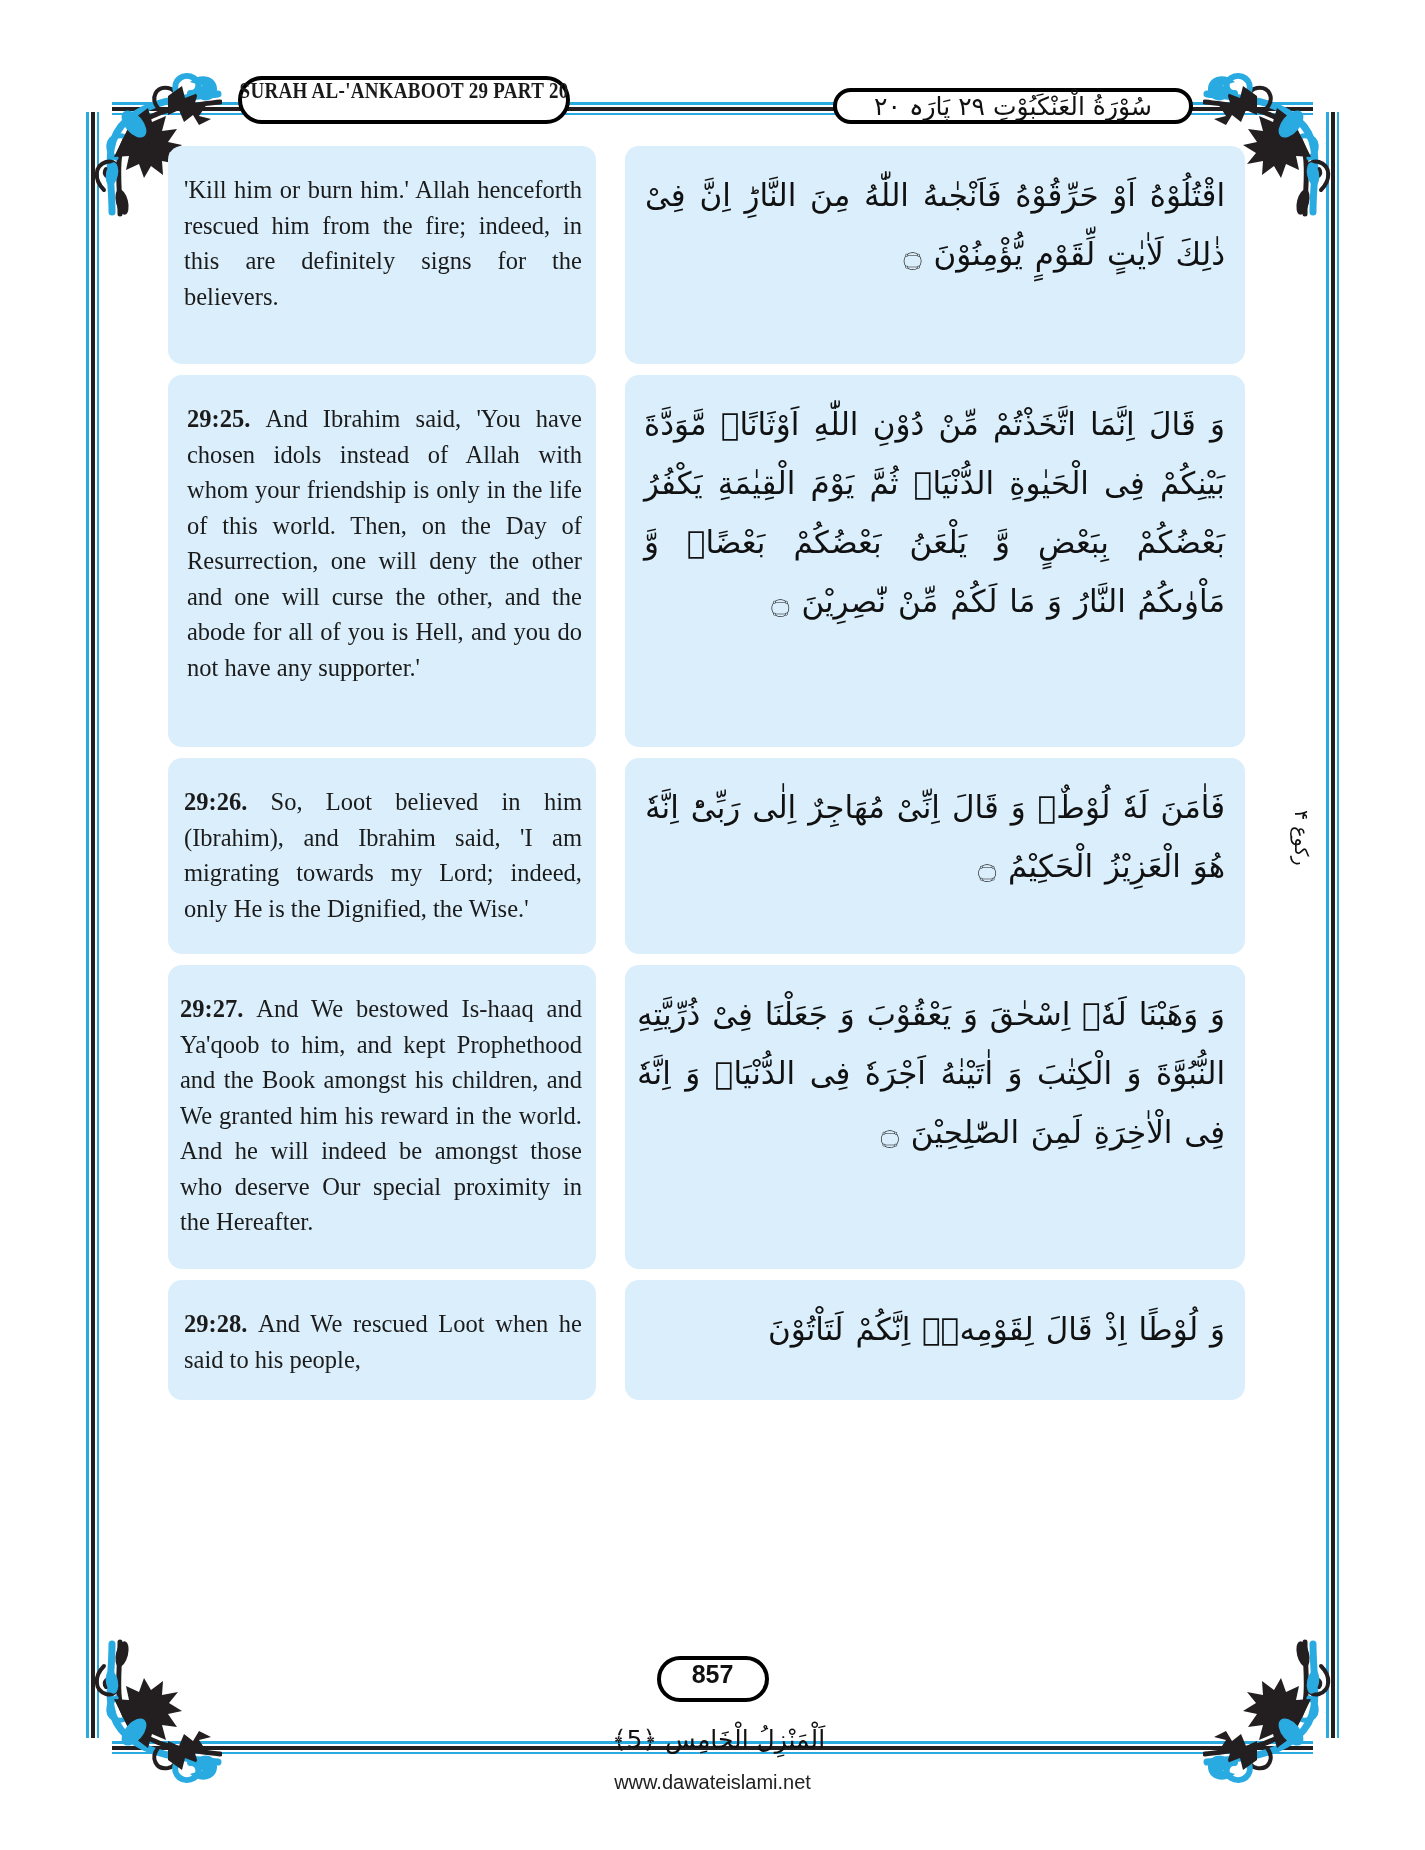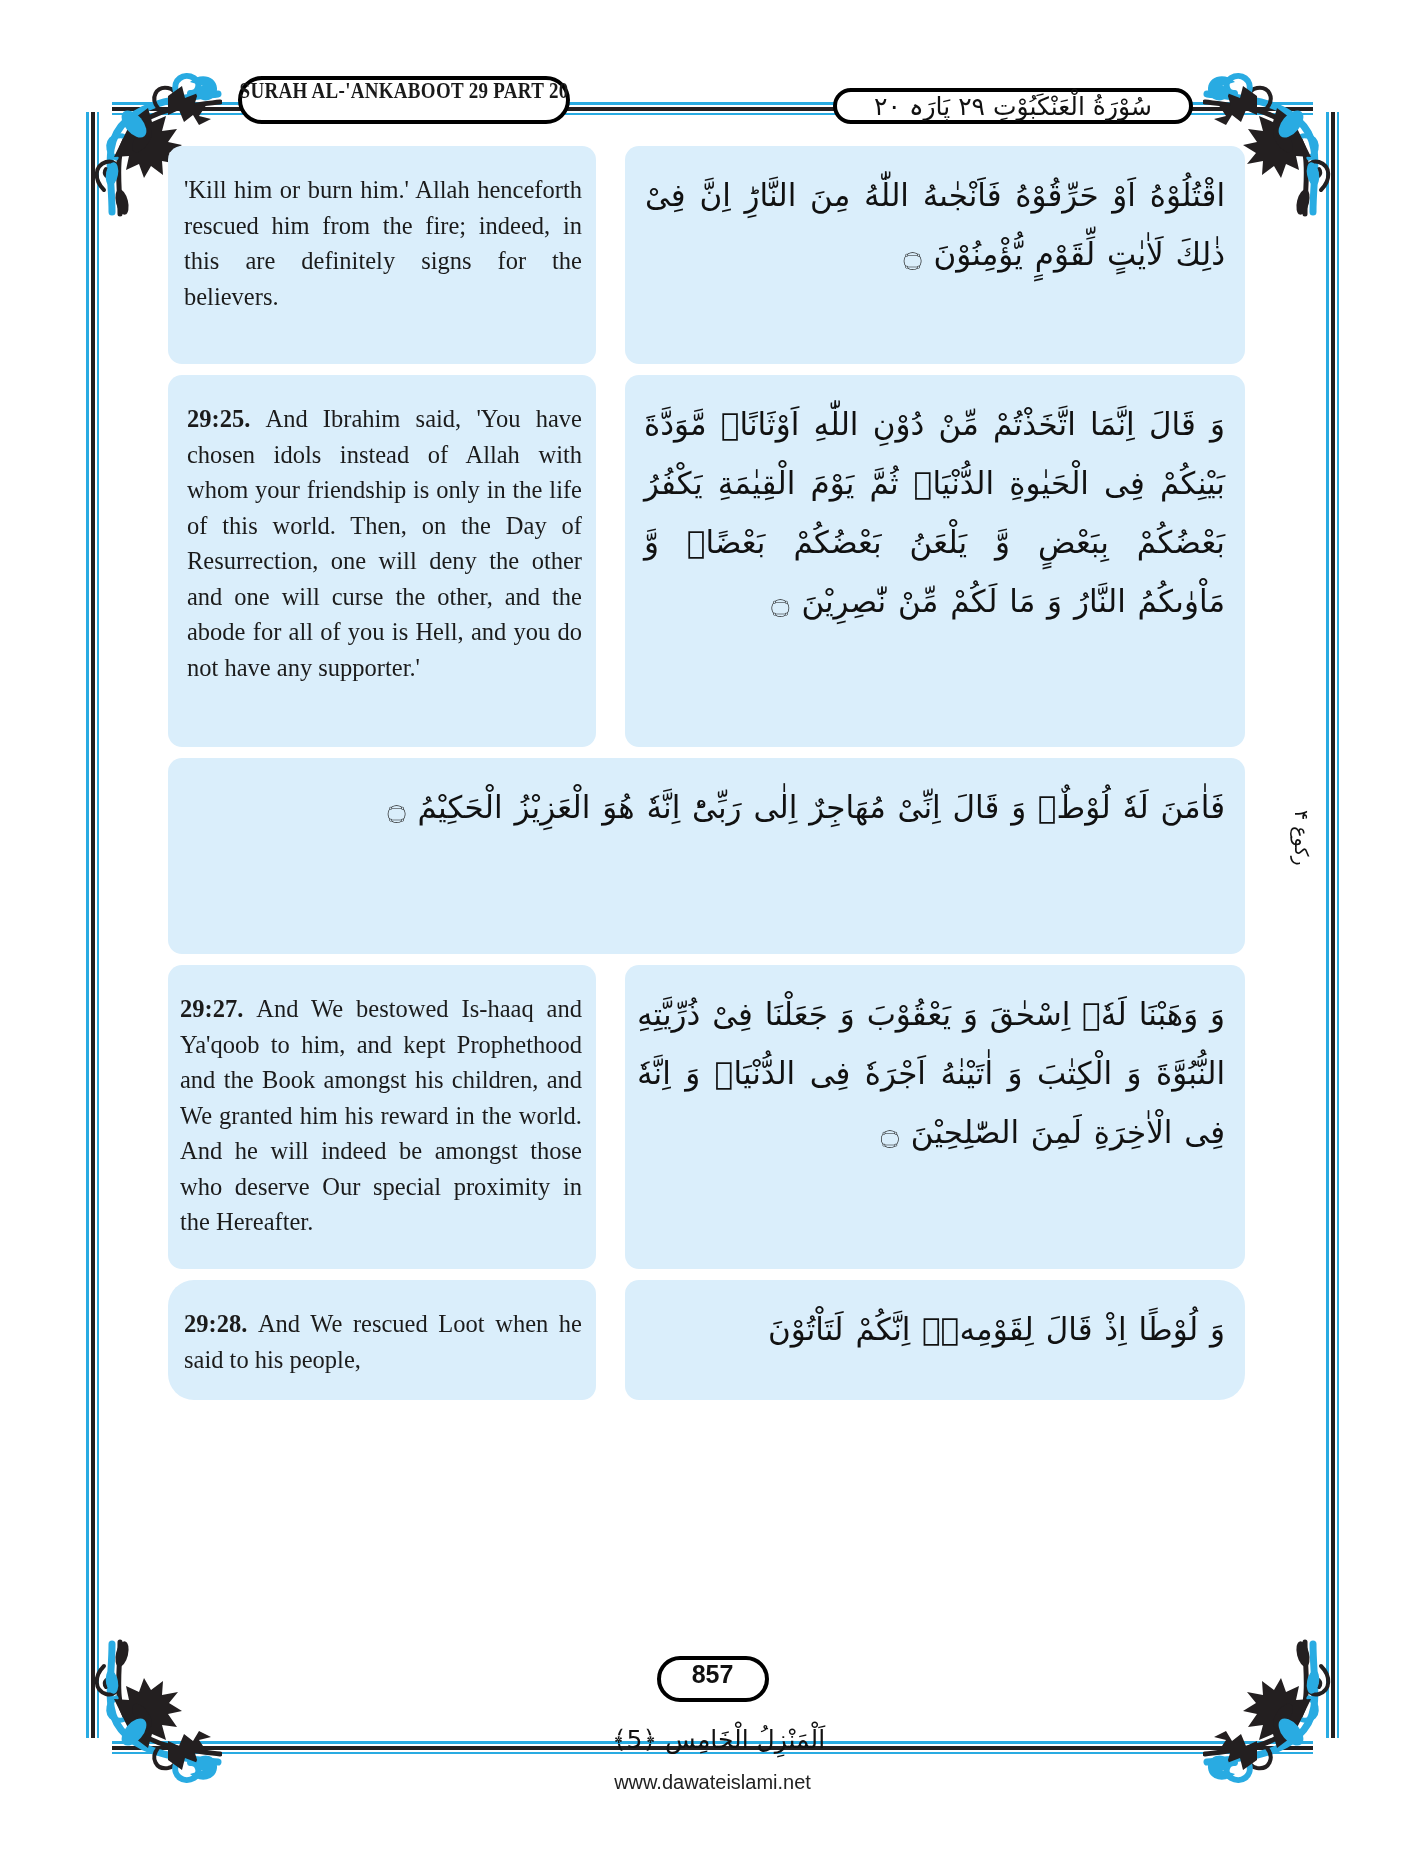--- a/index.html
+++ b/index.html
@@ -127,21 +127,20 @@
     flex-direction: column;
     gap: 0;
     z-index: 3;
   }
 
   .verse-row {
     display: flex;
     gap: 29px;
     margin-bottom: 11px;
     flex: none;
-    border-radius: 26px;
   }
   .verse-row.clip-last { overflow: hidden; }
 
   .panel {
     background: #daeefb;
     border-radius: 14px;
     box-sizing: border-box;
   }
   .panel.english {
     width: 428px;
@@ -337,20 +336,24 @@
 
     <div class="verse-row" id="row-1">
       <div class="panel english">
         <span class="vnum">29:25. </span>
         <span>And Ibrahim said, 'You have chosen idols instead of Allah with whom your friendship is only in the life of this world. Then, on the Day of Resurrection, one will deny the other and one will curse the other, and the abode for all of you is Hell, and you do not have any supporter.'</span>
       </div>
       <div class="panel arabic">وَ قَالَ اِنَّمَا اتَّخَذْتُمْ مِّنْ دُوْنِ اللّٰهِ اَوْثَانًاۙ مَّوَدَّةَ بَیْنِكُمْ فِی الْحَیٰوةِ الدُّنْیَاۚ ثُمَّ یَوْمَ الْقِیٰمَةِ یَكْفُرُ بَعْضُكُمْ بِبَعْضٍ وَّ یَلْعَنُ بَعْضُكُمْ بَعْضًاؗ وَّ مَاْوٰىكُمُ النَّارُ وَ مَا لَكُمْ مِّنْ نّٰصِرِیْنَ ۝</div>
     </div>
 
     <div class="verse-row" id="row-2">
+      <div class="panel english">
+        <span class="vnum">29:26. </span>
+        <span>So, Loot believed in him (Ibrahim), and Ibrahim said, 'I am migrating towards my Lord; indeed, only He is the Dignified, the Wise.'</span>
+      </div>
       <div class="panel arabic">فَاٰمَنَ لَهٗ لُوْطٌۘ وَ قَالَ اِنِّیْ مُهَاجِرٌ اِلٰى رَبِّیْؕ اِنَّهٗ هُوَ الْعَزِیْزُ الْحَكِیْمُ ۝</div>
     </div>
 
     <div class="verse-row" id="row-3">
       <div class="panel english">
         <span class="vnum">29:27. </span>
         <span>And We bestowed Is-haaq and Ya'qoob to him, and kept Prophethood and the Book amongst his children, and We granted him his reward in the world. And he will indeed be amongst those who deserve Our special proximity in the Hereafter.</span>
       </div>
       <div class="panel arabic">وَ وَهَبْنَا لَهٗۤ اِسْحٰقَ وَ یَعْقُوْبَ وَ جَعَلْنَا فِیْ ذُرِّیَّتِهِ النُّبُوَّةَ وَ الْكِتٰبَ وَ اٰتَیْنٰهُ اَجْرَهٗ فِی الدُّنْیَاۚ وَ اِنَّهٗ فِی الْاٰخِرَةِ لَمِنَ الصّٰلِحِیْنَ ۝</div>
     </div>

